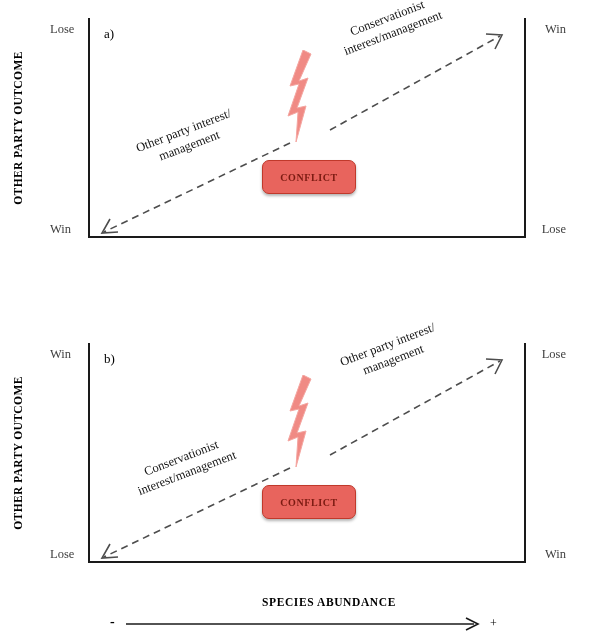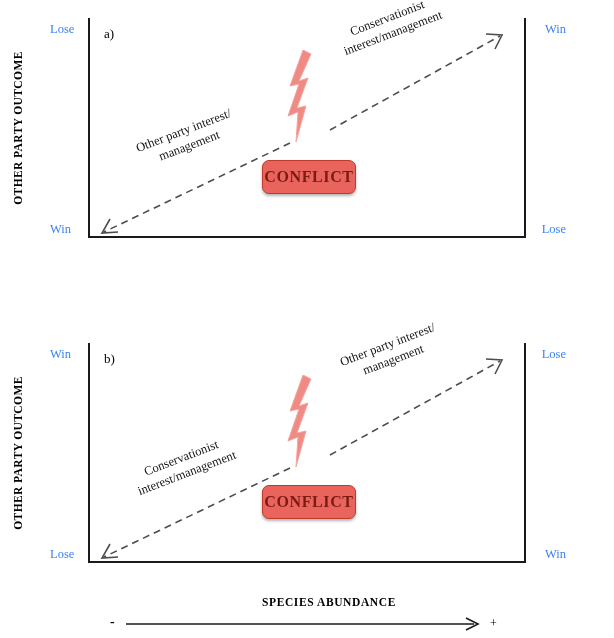--- a/index.html
+++ b/index.html
@@ -74,21 +74,21 @@
     top: 128px;
     transform-origin: 100% 0;
     transform: rotate(-90deg) translate(50%, 0);
   }
 
   
   .endlabel {
     position: absolute;
     font-family: "Liberation Serif", serif;
     font-size: 12.5px;
-    color: #3b82f6;
+    color: #404040;
     white-space: nowrap;
   }
   .endlabel.tl { left: 50px; top: 22px; }
   .endlabel.bl { left: 50px; top: 222px; }
   .endlabel.tr { right: 48px; top: 22px; }
   .endlabel.br { right: 48px; top: 222px; }
 
   
   .panel-letter {
     position: absolute;
@@ -168,21 +168,21 @@
     border: 1.5px solid #c0392b;
     border-radius: 7px;
     box-shadow: 0 2px 3px rgba(0,0,0,0.30);
     display: flex;
     align-items: center;
     justify-content: center;
   }
   .conflict-box span {
     font-family: "Liberation Serif", serif;
     font-weight: bold;
-    font-size: 16px;
+    font-size: 10px;
     letter-spacing: 0.6px;
     color: #7b1b12;
   }
 
   
   .bolt {
     position: absolute;
     left: 284px;
     top: 50px;
     width: 34px;

